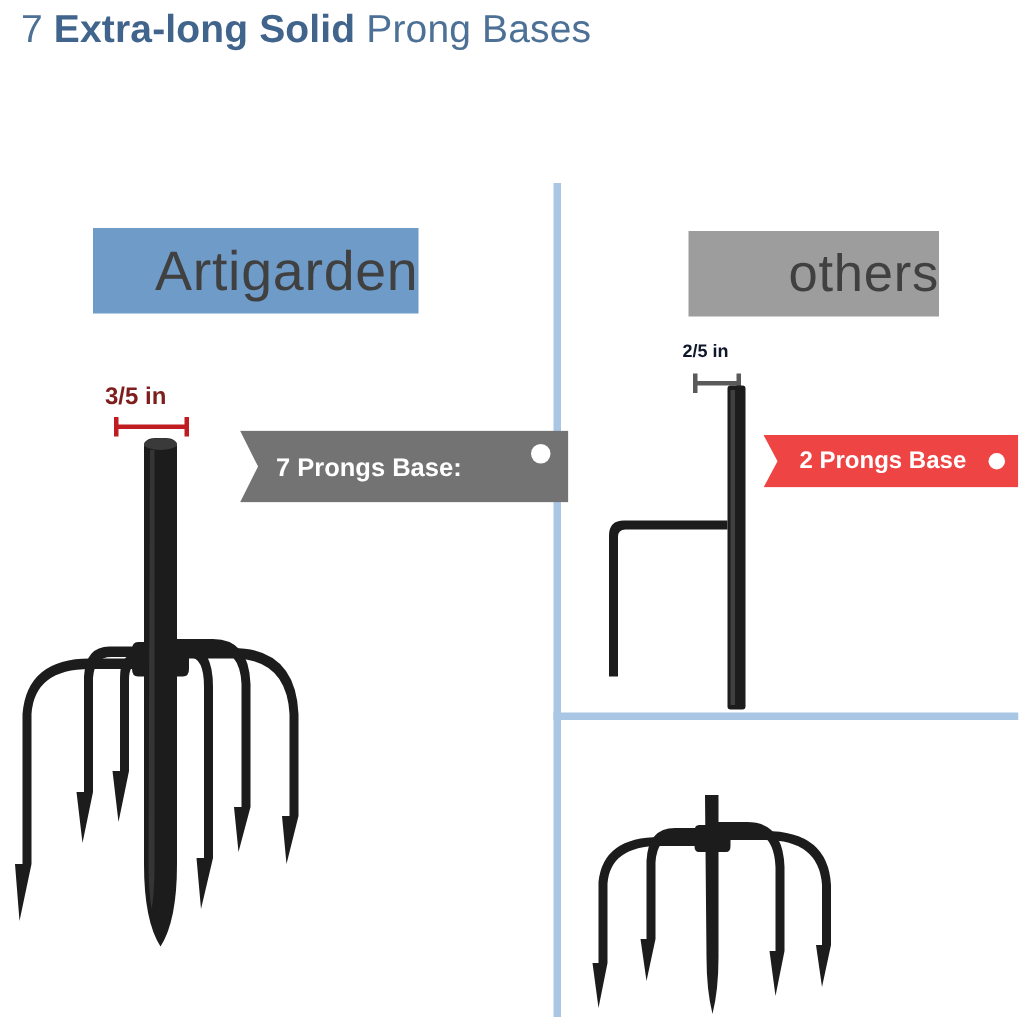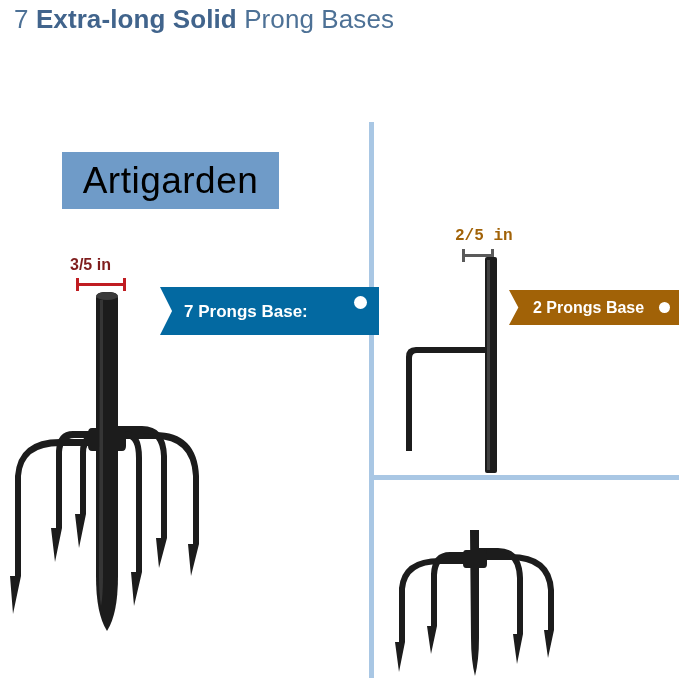--- a/index.html
+++ b/index.html
@@ -31,47 +31,47 @@
     width:5px;height:556px;background:#a9c7e4;
   }
   .h-divider{
     position:absolute;left:369px;top:475px;
     width:310px;height:5px;background:#a9c7e4;
   }
 
   
   .badge{
     position:absolute;
-    display:flex;align-items:center;justify-content:center;
-    color:#000000;white-space:nowrap;
+    display:flex;align-items:center;justify-content:flex-end;
+    color:#404040;white-space:nowrap;
   }
   .badge-art{
     left:62px;top:152px;width:217px;height:57px;
     background:#6f9bc8;font-size:37px;letter-spacing:0.5px;
   }
   .badge-others{
     left:459px;top:154px;width:167px;height:57px;
     background:#9d9d9d;font-size:35px;letter-spacing:0.5px;
   }
 
   
   .ribbon{
     position:absolute;
     display:flex;align-items:center;
     color:#ffffff;
     -webkit-clip-path:polygon(0 0,100% 0,100% 100%,0 100%,5.5% 50%);
     clip-path:polygon(0 0,100% 0,100% 100%,0 100%,5.5% 50%);
   }
   .ribbon-blue{
     left:160px;top:287px;width:219px;height:48px;
-    background:#0369a1;
+    background:#737373;
   }
   .ribbon-gray2{
     left:509px;top:290px;width:170px;height:35px;
-    background:#a16207;
+    background:#ef4444;
   }
   .ribbon-gray5{
     left:509px;top:500px;width:170px;height:35px;
     background:#a3a3a3;
   }
   .ribbon-text{
     margin-left:24px;font-weight:bold;
   }
   .ribbon-blue .ribbon-text{font-size:17px;line-height:19px;}
   .ribbon-gray2 .ribbon-text,.ribbon-gray5 .ribbon-text{font-size:16px;}
@@ -81,21 +81,21 @@
   .ribbon-blue .ribbon-dot{right:12px;top:9px;width:13px;height:13px;}
   .ribbon-gray2 .ribbon-dot{right:9px;top:12px;width:11px;height:11px;}
   .ribbon-gray5 .ribbon-dot{right:9px;top:12px;width:11px;height:11px;}
 
   
   .dim{position:absolute;}
   .dim-label{
     position:absolute;white-space:nowrap;font-weight:bold;
   }
   .dim-red .dim-label{color:#7f1d1d;font-size:16px;left:0;top:0;}
-  .dim-dark .dim-label{color:#a16207;font-size:16px;left:0;top:0;font-family:Liberation Mono, monospace;}
+  .dim-dark .dim-label{color:#0f172a;font-size:12px;left:0;top:0;}
   .dim-line{position:absolute;}
   .dim-line .bar{position:absolute;left:0;top:5px;height:3px;width:100%;}
   .dim-line .cap{position:absolute;top:0;width:3px;height:13px;}
   .dim-line .cap.l{left:0;}
   .dim-line .cap.r{right:0;}
   .dim-red .bar,.dim-red .cap{background:#c01d22;}
   .dim-dark .bar,.dim-dark .cap{background:#5a5a5a;}
 
   .dim-red{left:70px;top:256px;}
   .dim-red .dim-line{left:6px;top:22px;width:50px;height:13px;}
@@ -156,20 +156,23 @@
 
       <path d="M96 22 Q96 16 104 16 L110 16 Q118 16 118 22 L118 300 Q118 338 107 355 Q96 338 96 300 Z"></path>
 
       <path d="M92 152 L122 152 Q126 152 126 157 L126 170 Q126 175 122 175 L92 175 Q88 175 88 170 L88 157 Q88 152 92 152 Z"></path>
     </g>
 
     <path d="M100 24 L103 24 L103 300 Q103 320 101 330 Q99 318 99 300 Z" fill="#3d3d3d" opacity="0.75"></path>
     <ellipse cx="107" cy="20" rx="11" ry="4" fill="#3a3a3a"></ellipse>
   </svg>
 
+  <div class="badge badge-others">
+    <span>others</span>
+  </div>
 
   <div class="dim dim-dark">
     <span class="dim-label">2/5 in</span>
     <span class="dim-line">
       <span class="cap l"></span>
         <span class="bar"></span>
         <span class="cap r"></span>
     </span>
   </div>
 

